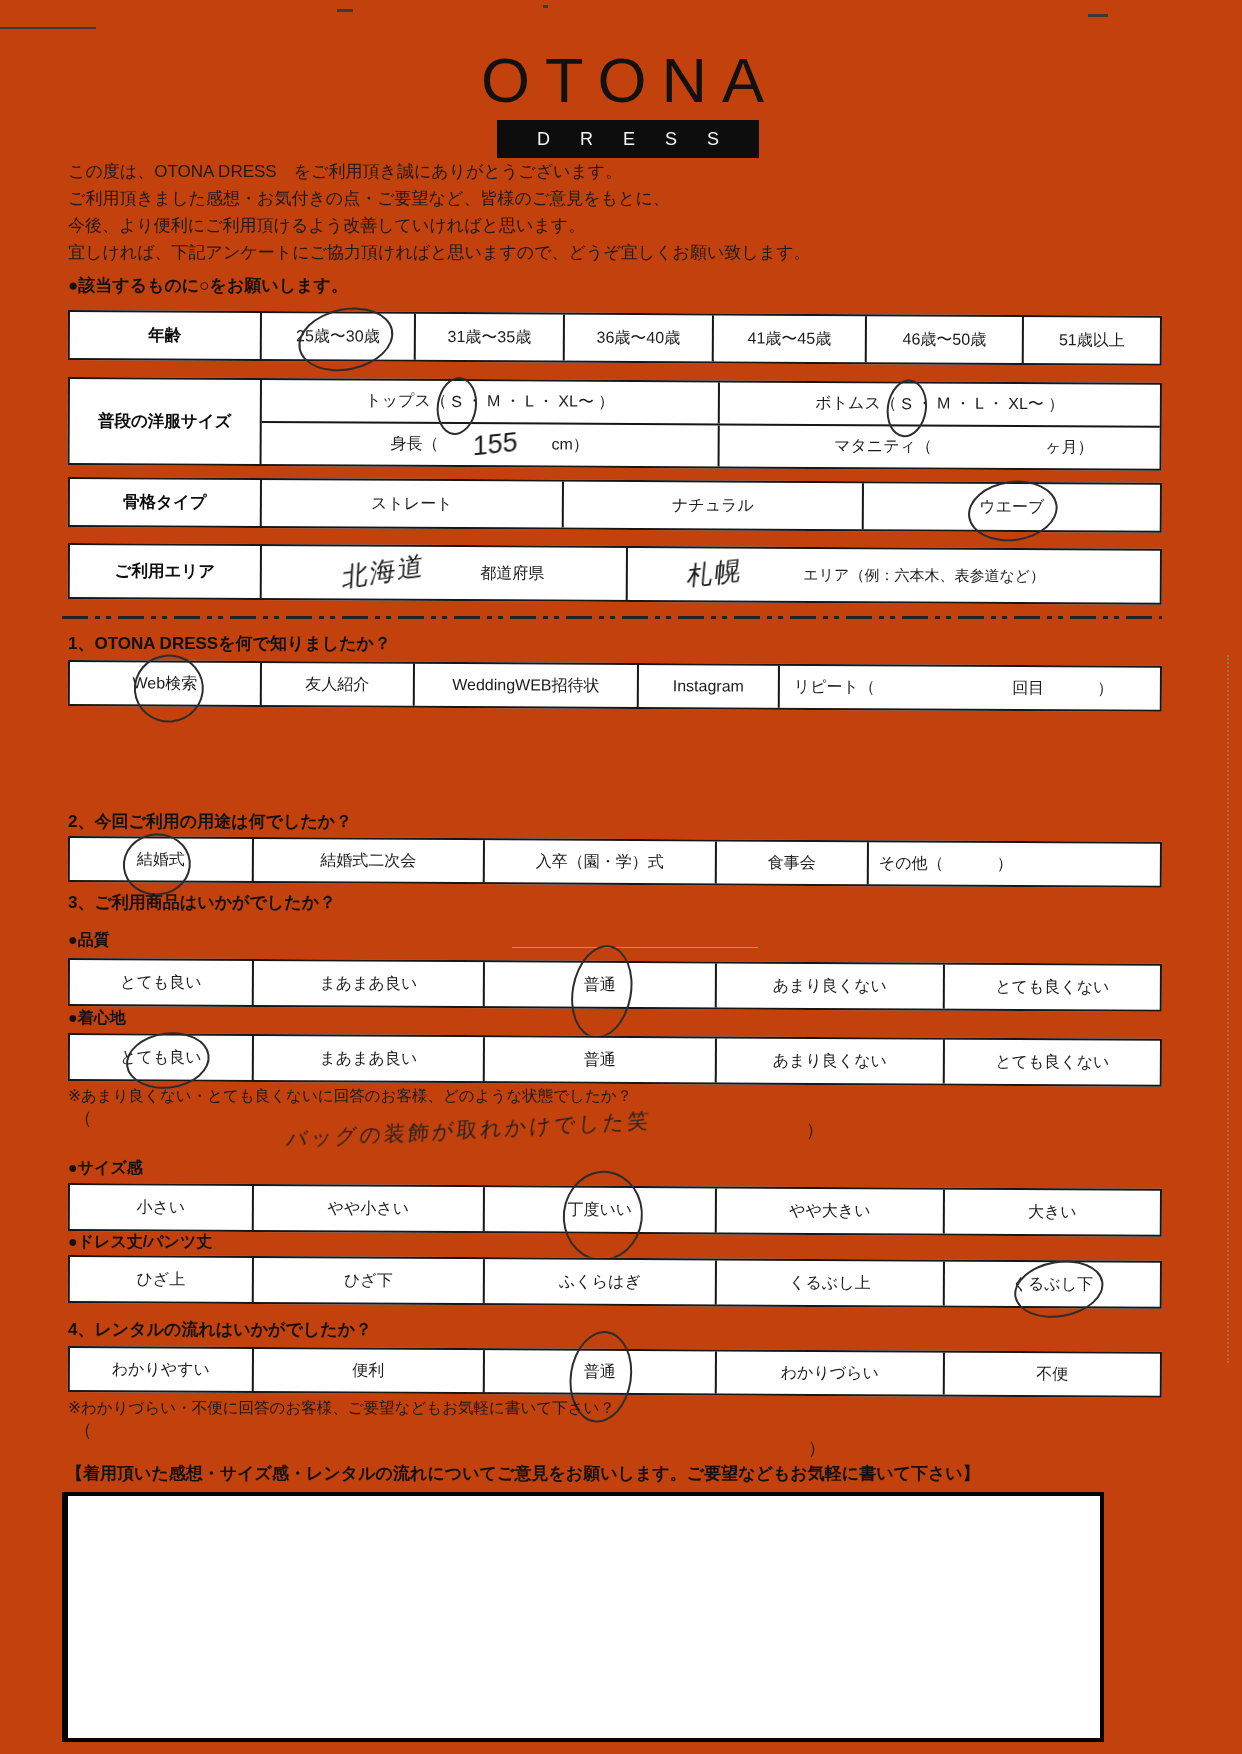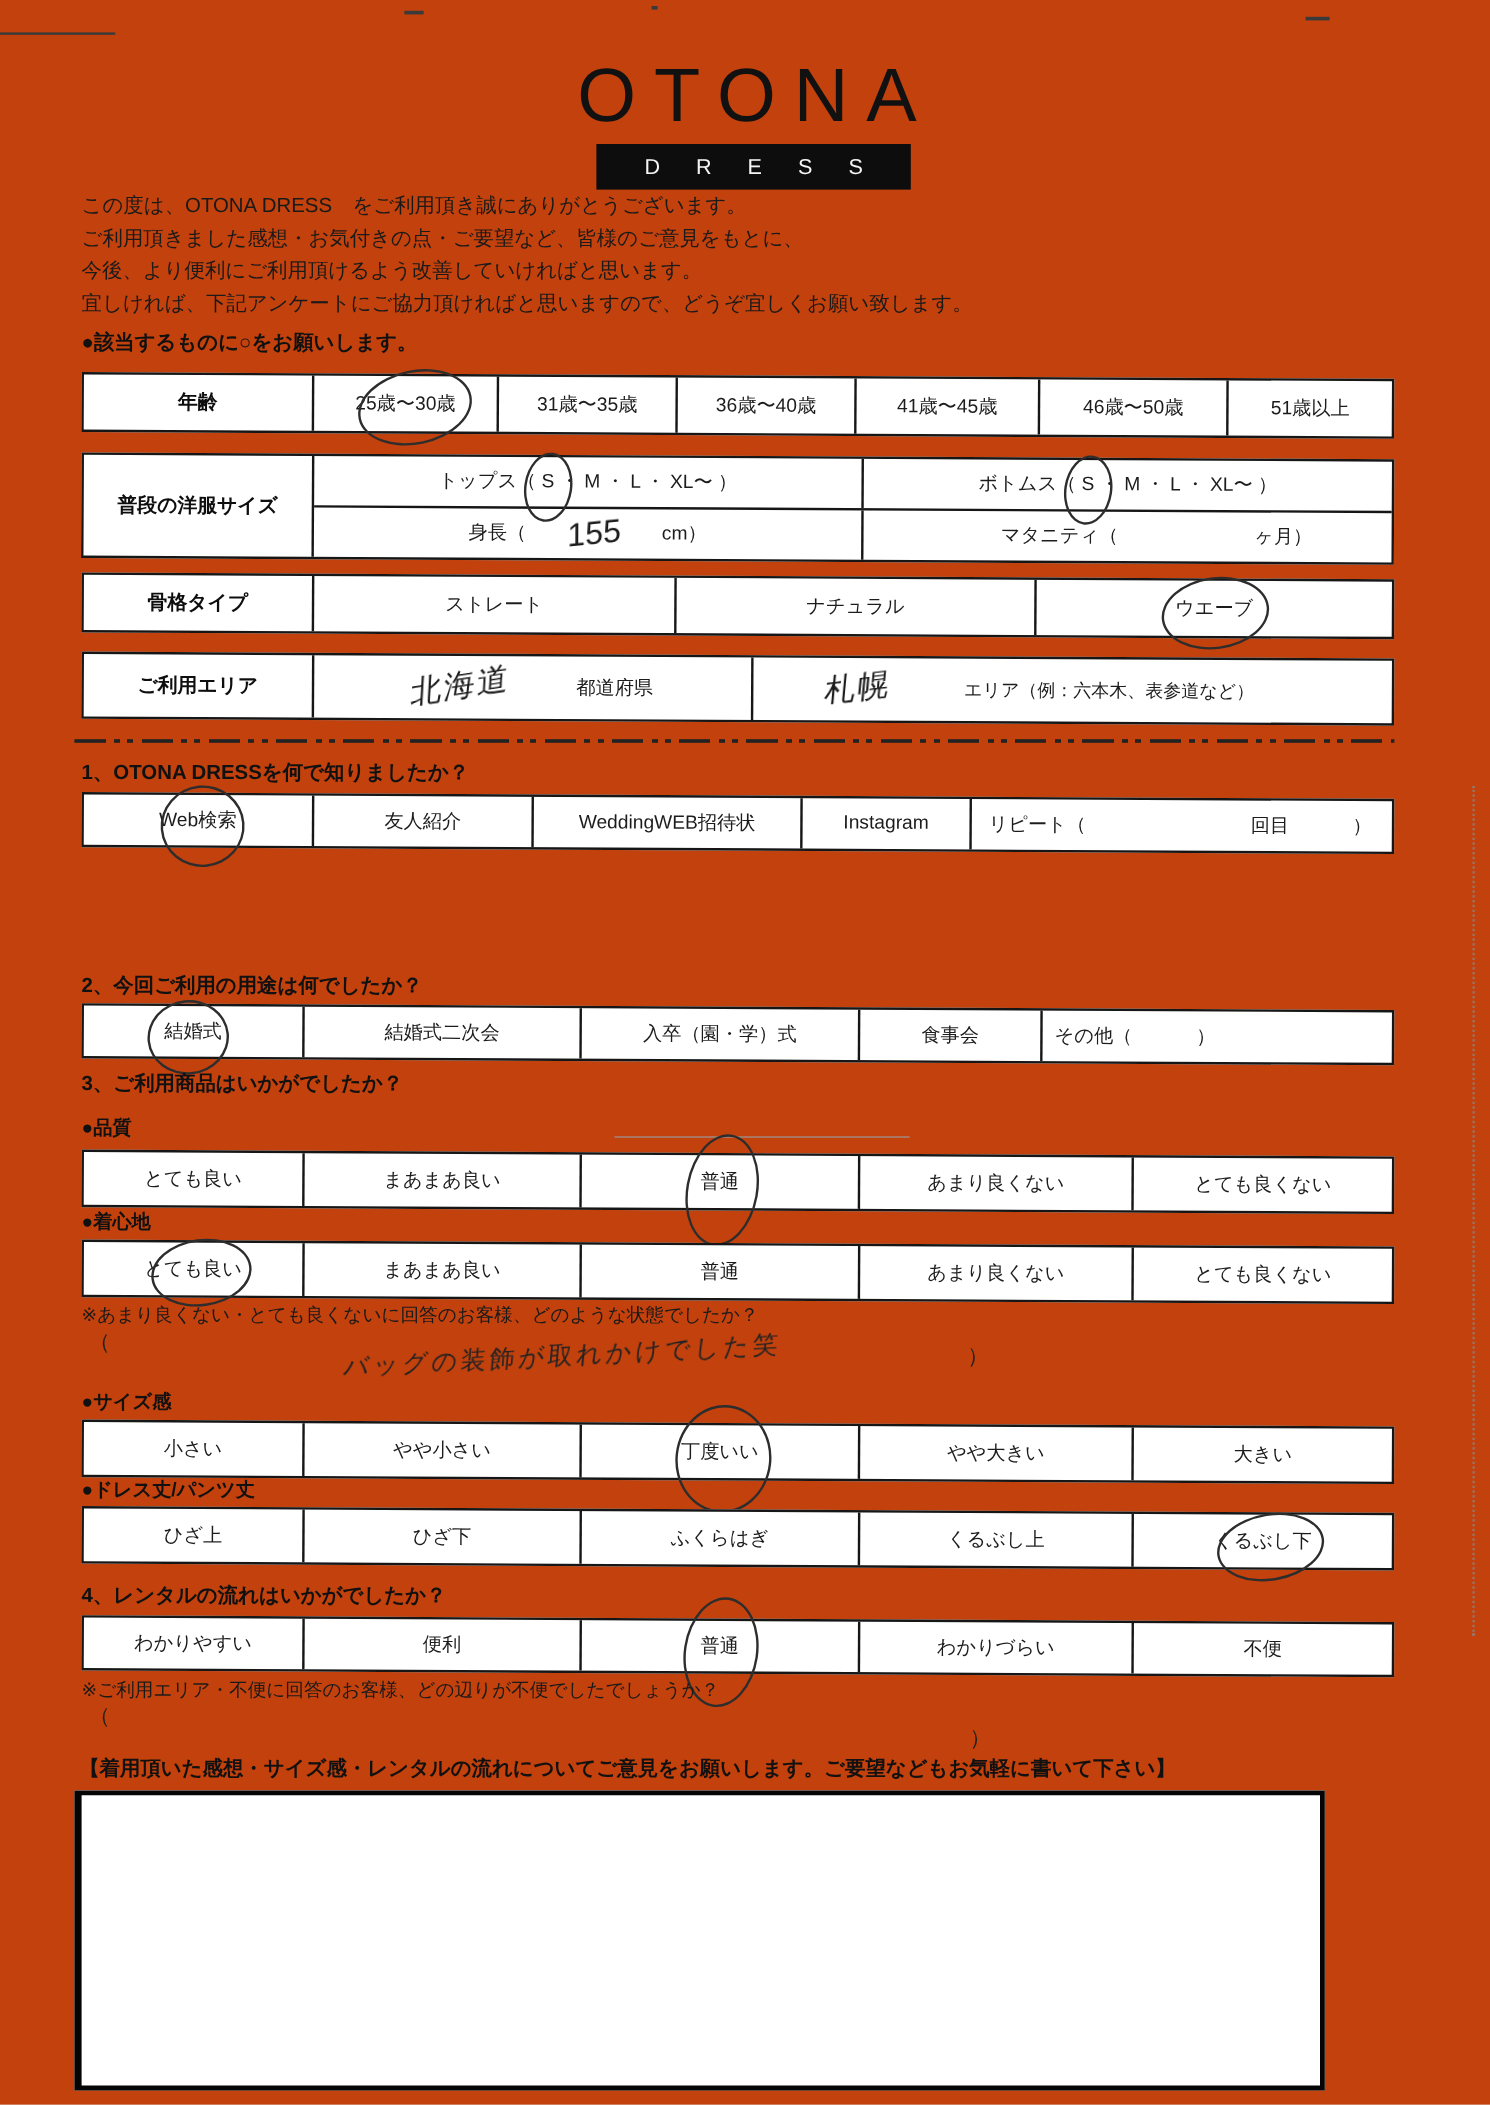--- a/index.html
+++ b/index.html
@@ -32,21 +32,21 @@
   .sz-right{flex:1 1 auto;display:flex;flex-direction:column;border-left:2px solid #161616;}
   .sz-row{display:flex;height:42px;}
   .sz-row.top{border-bottom:2px solid #161616;}
   .s1{width:456px}.s2{width:442px}
   .sz-row .cell:first-child{border-left:none;}
   
   .k1{width:302px}.k2{width:300px}.k3{width:298px}
   
   .r1{width:366px}.r2{width:534px}
   
-  .b0{width:190px}.b1{width:183px}.b2{width:224px}.b3{width:141px}.b4{width:371px}
+  .b0{width:190px}.b1{width:153px}.b2{width:224px}.b3{width:141px}.b4{width:371px}
   
   .c0{width:182px}.c1{width:231px}.c2{width:232px}.c3{width:152px}.c4{width:293px}
   
   .q0{width:182px}.q1{width:231px}.q2{width:232px}.q3{width:228px}.q4{width:217px}
 
   
   .wrap{position:relative;display:inline-block;}
   .circ{position:absolute;border:2px solid #2d2d2d;border-radius:50%;pointer-events:none;z-index:5;}
   .ci-age{width:92px;height:58px;left:60%;top:66%;transform:translate(-50%,-50%) rotate(-12deg);}
   .ci-s{width:36px;height:54px;left:50%;top:74%;transform:translate(-50%,-50%) rotate(8deg);}
@@ -267,21 +267,21 @@
   <div class="tbl" style="top:1346px;height:46px;">
     <div class="cell q0">わかりやすい</div>
     <div class="cell q1">便利</div>
     <div class="cell q2">
       <span class="wrap"><span>普通</span>
         <span class="circ ci-q4"></span></span>
     </div>
     <div class="cell q3">わかりづらい</div>
     <div class="cell q4">不便</div>
   </div>
-  <div class="small-note" style="left:68px;top:1398px;">※ご利用エリア・不便に回答のお客様、どの辺りが不便でしたでしょうか？</div>
+  <div class="small-note" style="left:68px;top:1398px;">※わかりづらい・不便に回答のお客様、ご要望などもお気軽に書いて下さい？</div>
   <span class="paren" style="left:74px;top:1418px;">（</span>
   <span class="paren" style="left:808px;top:1436px;">）</span>
 
   <div class="h-bold" style="left:66px;top:1462px;">【着用頂いた感想・サイズ感・レンタルの流れについてご意見をお願いします。ご要望などもお気軽に書いて下さい】</div>
   <div class="comment-box">
     <span></span>
   </div>
 
 </div>
 

